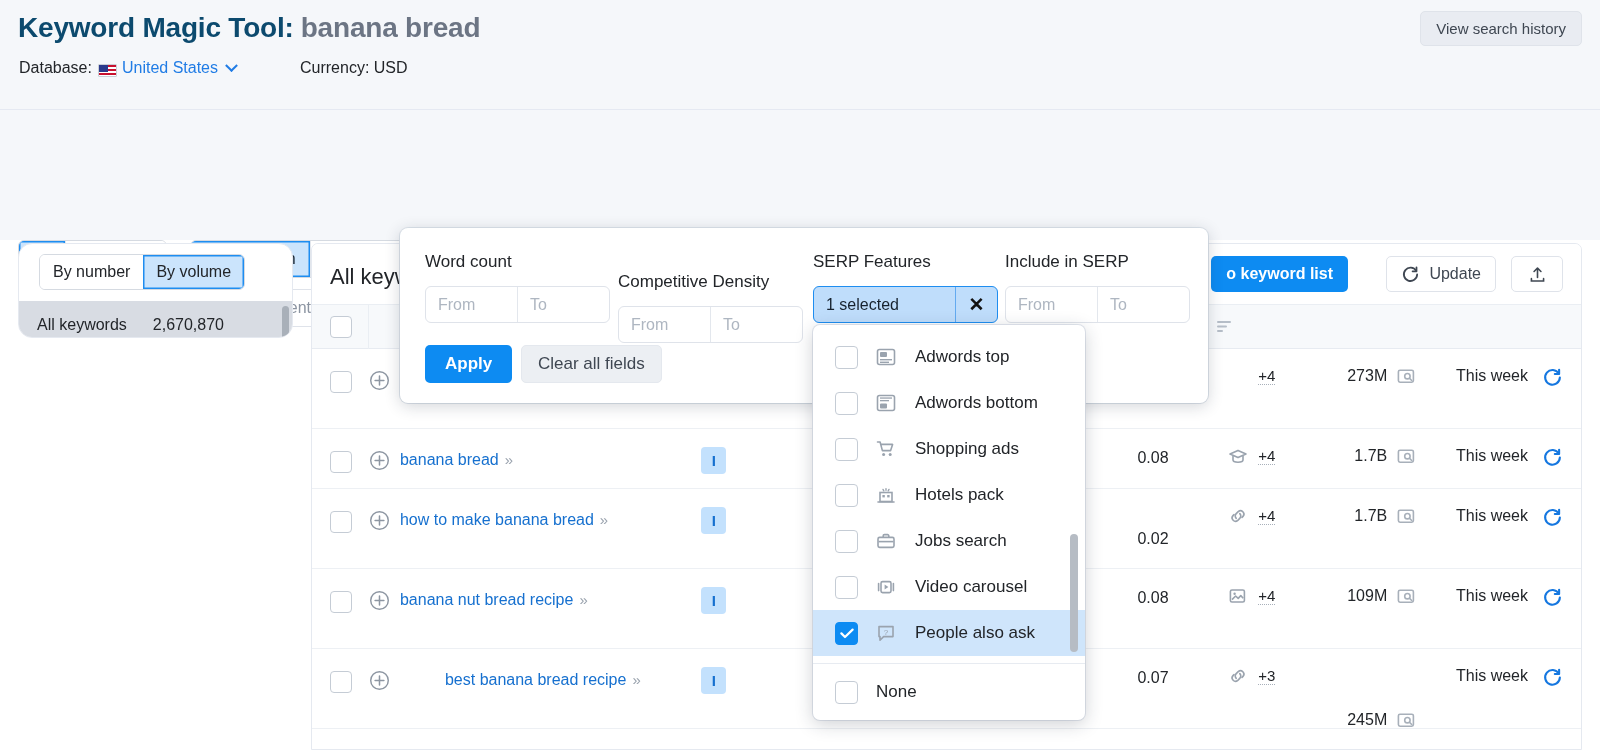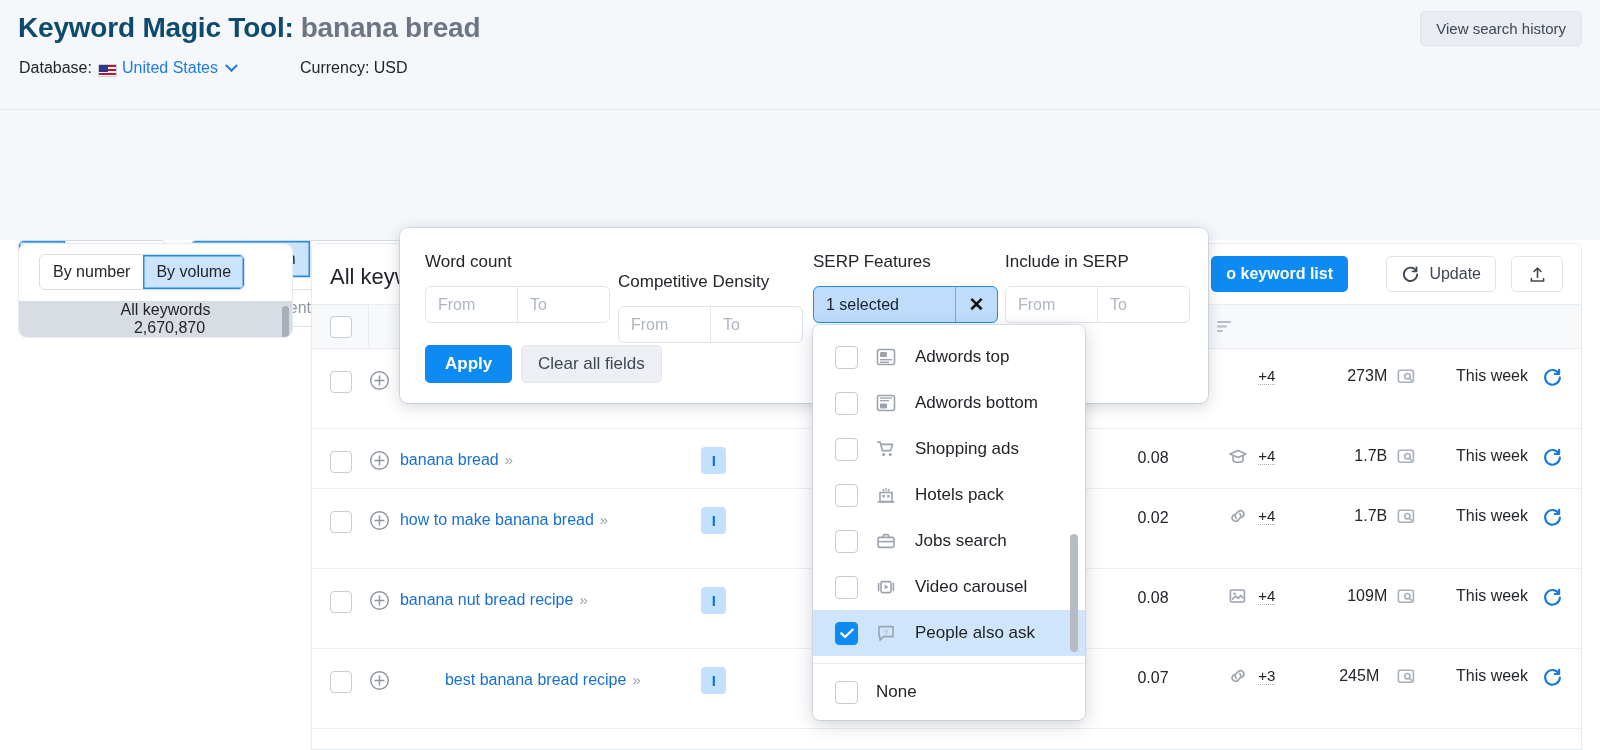--- a/index.html
+++ b/index.html
@@ -107,35 +107,35 @@
     border: 1px solid #dfe3ea; border-radius: 6px; background: #fff;
     font-size: 16px; color: #8b94a1; cursor: pointer; white-space: nowrap;
   }
   .fbtn.disabled {
     background: #dfe3ea; border-color: #dfe3ea; color: #9aa2ae;
   }
 
   
   .leftpanel {
     position: absolute; left: 18px; top: 243px; width: 275px; height: 95px;
-    background: #fff; border: 1px solid #e5e9f0; border-radius: 9px;
+    background: #fff; border: 1px solid #e5e9f0; border-radius: 14px;
     overflow: hidden;
   }
   .bynum-group {
     position: absolute; left: 20px; top: 10px; display: flex;
     border: 1px solid #d5dae1; border-radius: 6px; overflow: hidden; height: 36px;
   }
   .bynum {
     padding: 0 13px; height: 34px; line-height: 34px; font-size: 16px;
     background: #fff; color: #222529; cursor: pointer; white-space: nowrap;
   }
   .bynum.active { background: #cbe4fc; box-shadow: inset 0 0 0 1.5px #1e8df0; }
   .allkw-row {
     position: absolute; left: 0; top: 57px; width: 275px; height: 48px;
-    background: #d8dce3; display: flex; align-items: center; flex-direction: column;
+    background: #d8dce3; display: flex; align-items: center;
   }
   .allkw-label { margin-left: 18px; font-size: 16px; color: #222529; }
   .allkw-count { margin-left: 26px; font-size: 16px; color: #222529; }
   .lp-scroll {
     position: absolute; right: 3px; top: 62px; width: 7px; height: 54px;
     background: #a9b0b9; border-radius: 4px;
   }
 
   
   .tablecard {
@@ -534,21 +534,21 @@
             </svg>
             <span class="kw-link">how to make banana bread<span class="chevs">»</span></span>
           </div>
           <div class="cell" style="width: 85px; height: 80px; align-items: flex-start; padding-top: 18px; justify-content: center;">
             <span class="intent-badge">I</span>
           </div>
           <div class="cell" style="width: 140px; height: 80px; align-items: flex-start; padding-top: 20px; justify-content: flex-end; padding-right: 6px;">
             <span>74,000</span>
           </div>
           <div class="cell" style="width: 175px; height: 80px;"></div>
-          <div class="cell" style="width: 98px; height: 80px; align-items: flex-start; padding-top: 20px; justify-content: flex-end;">
+          <div class="cell" style="width: 98px; height: 80px; align-items: center; padding-top: 20px; justify-content: flex-end;">
             <span>0.02</span>
           </div>
           <div class="cell" style="width: 125px; height: 80px; align-items: flex-start; padding-top: 18px; justify-content: flex-end; gap: 10px; padding-right: 18px;">
             <svg width="20" height="18" viewBox="0 0 20 18">
               <path d="M8.2 11.4a3.4 3.4 0 0 1 0-4.8l2-2a3.4 3.4 0 0 1 4.8 4.8l-1 1" fill="none" stroke="#9aa3ae" stroke-width="1.6" stroke-linecap="round"></path>
               <path d="M11.8 6.6a3.4 3.4 0 0 1 0 4.8l-2 2a3.4 3.4 0 0 1-4.8-4.8l1-1" fill="none" stroke="#9aa3ae" stroke-width="1.6" stroke-linecap="round"></path>
             </svg>
             <span class="plus-n">+4</span>
           </div>
           <div class="cell" style="width: 141px; height: 80px; align-items: flex-start; padding-top: 18px; justify-content: flex-end; gap: 9px; padding-right: 18px;">
@@ -633,21 +633,21 @@
           <div class="cell" style="width: 98px; height: 80px; align-items: flex-start; padding-top: 20px; justify-content: flex-end;">
             <span>0.07</span>
           </div>
           <div class="cell" style="width: 125px; height: 80px; align-items: flex-start; padding-top: 18px; justify-content: flex-end; gap: 10px; padding-right: 18px;">
             <svg width="20" height="18" viewBox="0 0 20 18">
               <path d="M8.2 11.4a3.4 3.4 0 0 1 0-4.8l2-2a3.4 3.4 0 0 1 4.8 4.8l-1 1" fill="none" stroke="#9aa3ae" stroke-width="1.6" stroke-linecap="round"></path>
               <path d="M11.8 6.6a3.4 3.4 0 0 1 0 4.8l-2 2a3.4 3.4 0 0 1-4.8-4.8l1-1" fill="none" stroke="#9aa3ae" stroke-width="1.6" stroke-linecap="round"></path>
             </svg>
             <span class="plus-n">+3</span>
           </div>
-          <div class="cell" style="width: 141px; height: 80px; align-items: flex-start; padding-top: 18px; justify-content: flex-end; gap: 17px; padding-right: 18px;">
+          <div class="cell" style="width: 141px; height: 80px; align-items: flex-end; padding-top: 18px; justify-content: flex-end; gap: 9px; padding-right: 18px;">
             <span>245M</span>
             <svg width="20" height="18" viewBox="0 0 20 18">
               <rect x="2.4" y="3.2" width="15" height="12" rx="1.6" fill="none" stroke="#a8b0ba" stroke-width="1.6"></rect>
               <circle cx="11.4" cy="9.2" r="2.7" fill="none" stroke="#a8b0ba" stroke-width="1.6"></circle>
               <path d="M13.5 11.3l2.2 2.2" stroke="#a8b0ba" stroke-width="1.6" stroke-linecap="round"></path>
             </svg>
           </div>
           <div class="cell" style="width: 147px; height: 80px; align-items: flex-start; padding-top: 18px; justify-content: flex-end; gap: 14px; padding-right: 18px;">
             <span>This week</span>
             <svg class="refresh-blue" width="21" height="21" viewBox="0 0 20 20">

